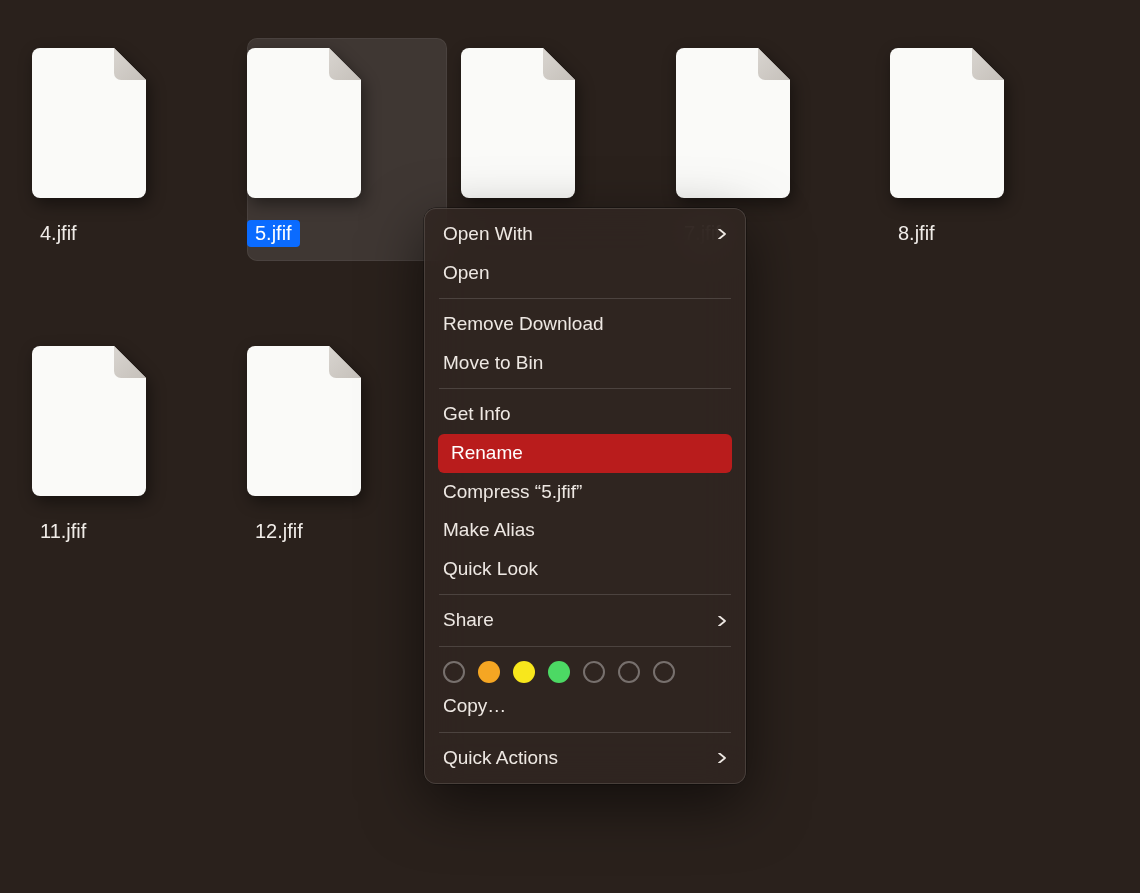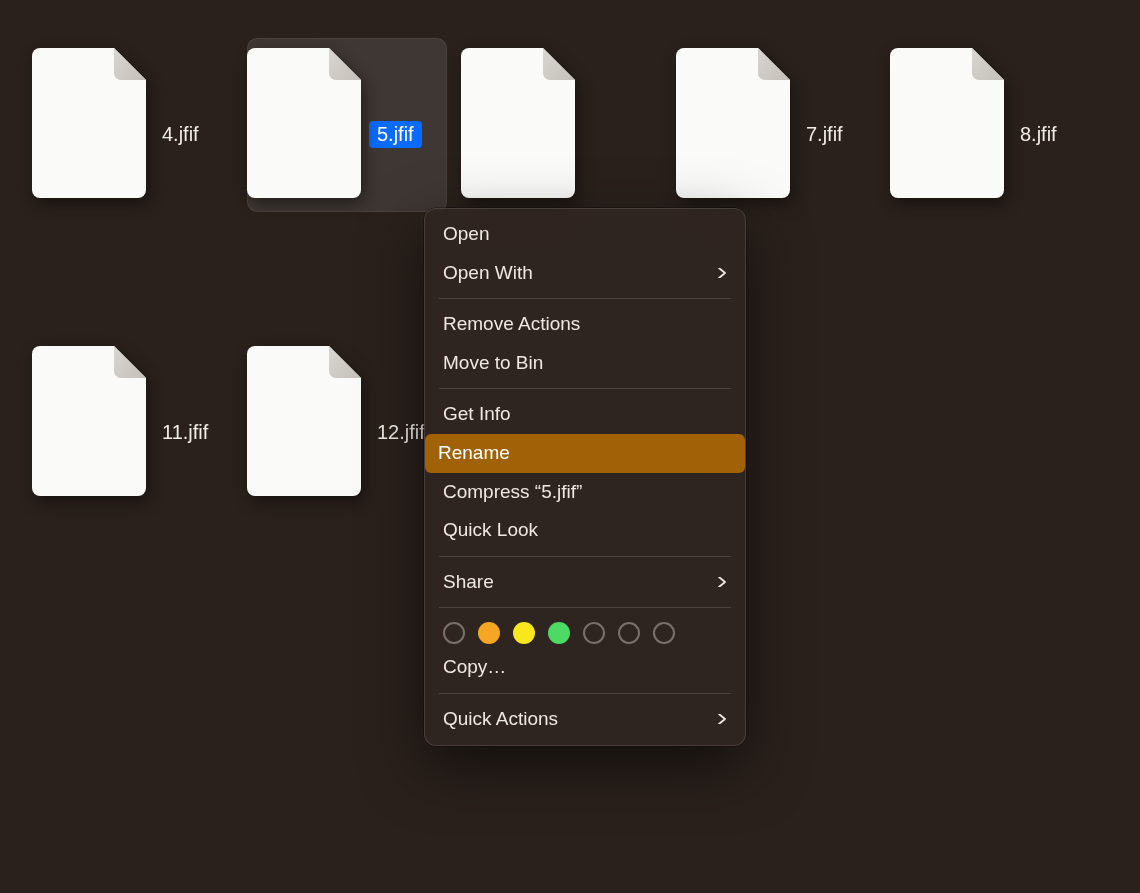--- a/index.html
+++ b/index.html
@@ -17,21 +17,22 @@
   .desktop {
     position: relative;
     width: 100%;
     height: 100%;
   }
 
   .file {
     position: absolute;
     width: 200px;
     display: flex;
-    align-items: center;
+    flex-direction: column;
+    align-items: flex-start;
     border-radius: 10px;
     padding: 10px 0 14px 0;
   }
   .file.selected {
     background: rgba(255,255,255,0.10);
     box-shadow: inset 0 0 0 1px rgba(255,255,255,0.06);
   }
 
   .file-icon {
     width: 122px;
@@ -69,23 +70,23 @@
     display: flex;
     align-items: center;
     justify-content: space-between;
     padding: 6px 18px;
     font-size: 19px;
     color: #eee8e3;
     cursor: default;
     line-height: 1.4;
   }
   .menu-item.highlight {
-    background: #a16207;
+    background: #b91c1c;
     color: #fff;
-    margin: 0 0;
+    margin: 0 13px;
     border-radius: 6px;
     padding-left: 13px;
     padding-right: 13px;
   }
   .menu-sep {
     height: 1px;
     background: rgba(255,255,255,0.14);
     margin: 6px 14px;
   }
   .chevron {
@@ -199,47 +200,50 @@
       <stop offset="0" stop-color="#d9d5d0"></stop>
       <stop offset="1" stop-color="#c5c0ba"></stop>
     </linearGradient>
   </defs>
   <path d="M8 0 h74 l32 32 v110 a8 8 0 0 1 -8 8 h-98 a8 8 0 0 1 -8 -8 v-134 a8 8 0 0 1 8 -8 z" fill="#fafaf8"></path>
   <path d="M82 0 l32 32 h-25 a7 7 0 0 1 -7 -7 z" fill="url(#foldGrad6)"></path>
 </svg>
       <span class="file-label">12.jfif</span>
     </div>
     <div class="context-menu" id="context-menu">
-      <div class="menu-item">
-        <span>Open</span>
-      </div>
       <div class="menu-item">
         <span>Open With</span>
         <span class="chevron">
           <svg viewBox="0 0 10 10" width="10" height="10">
             <path d="M2 0 l6 5 l-6 5" fill="none" stroke="currentColor" stroke-width="1.8" stroke-linecap="round" stroke-linejoin="round"></path>
           </svg>
         </span>
       </div>
-      <div class="menu-sep"></div>
-      <div class="menu-item">
-        <span>Remove Actions</span>
+      <div class="menu-item">
+        <span>Open</span>
+      </div>
+      <div class="menu-sep"></div>
+      <div class="menu-item">
+        <span>Remove Download</span>
       </div>
       <div class="menu-item">
         <span>Move to Bin</span>
       </div>
       <div class="menu-sep"></div>
       <div class="menu-item">
         <span>Get Info</span>
       </div>
       <div class="menu-item highlight">
         <span>Rename</span>
       </div>
       <div class="menu-item">
         <span>Compress “5.jfif”</span>
+      </div>
+      <div class="menu-item">
+        <span>Make Alias</span>
       </div>
       <div class="menu-item">
         <span>Quick Look</span>
       </div>
       <div class="menu-sep"></div>
       <div class="menu-item">
         <span>Share</span>
         <span class="chevron">
           <svg viewBox="0 0 10 10" width="10" height="10">
             <path d="M2 0 l6 5 l-6 5" fill="none" stroke="currentColor" stroke-width="1.8" stroke-linecap="round" stroke-linejoin="round"></path>

